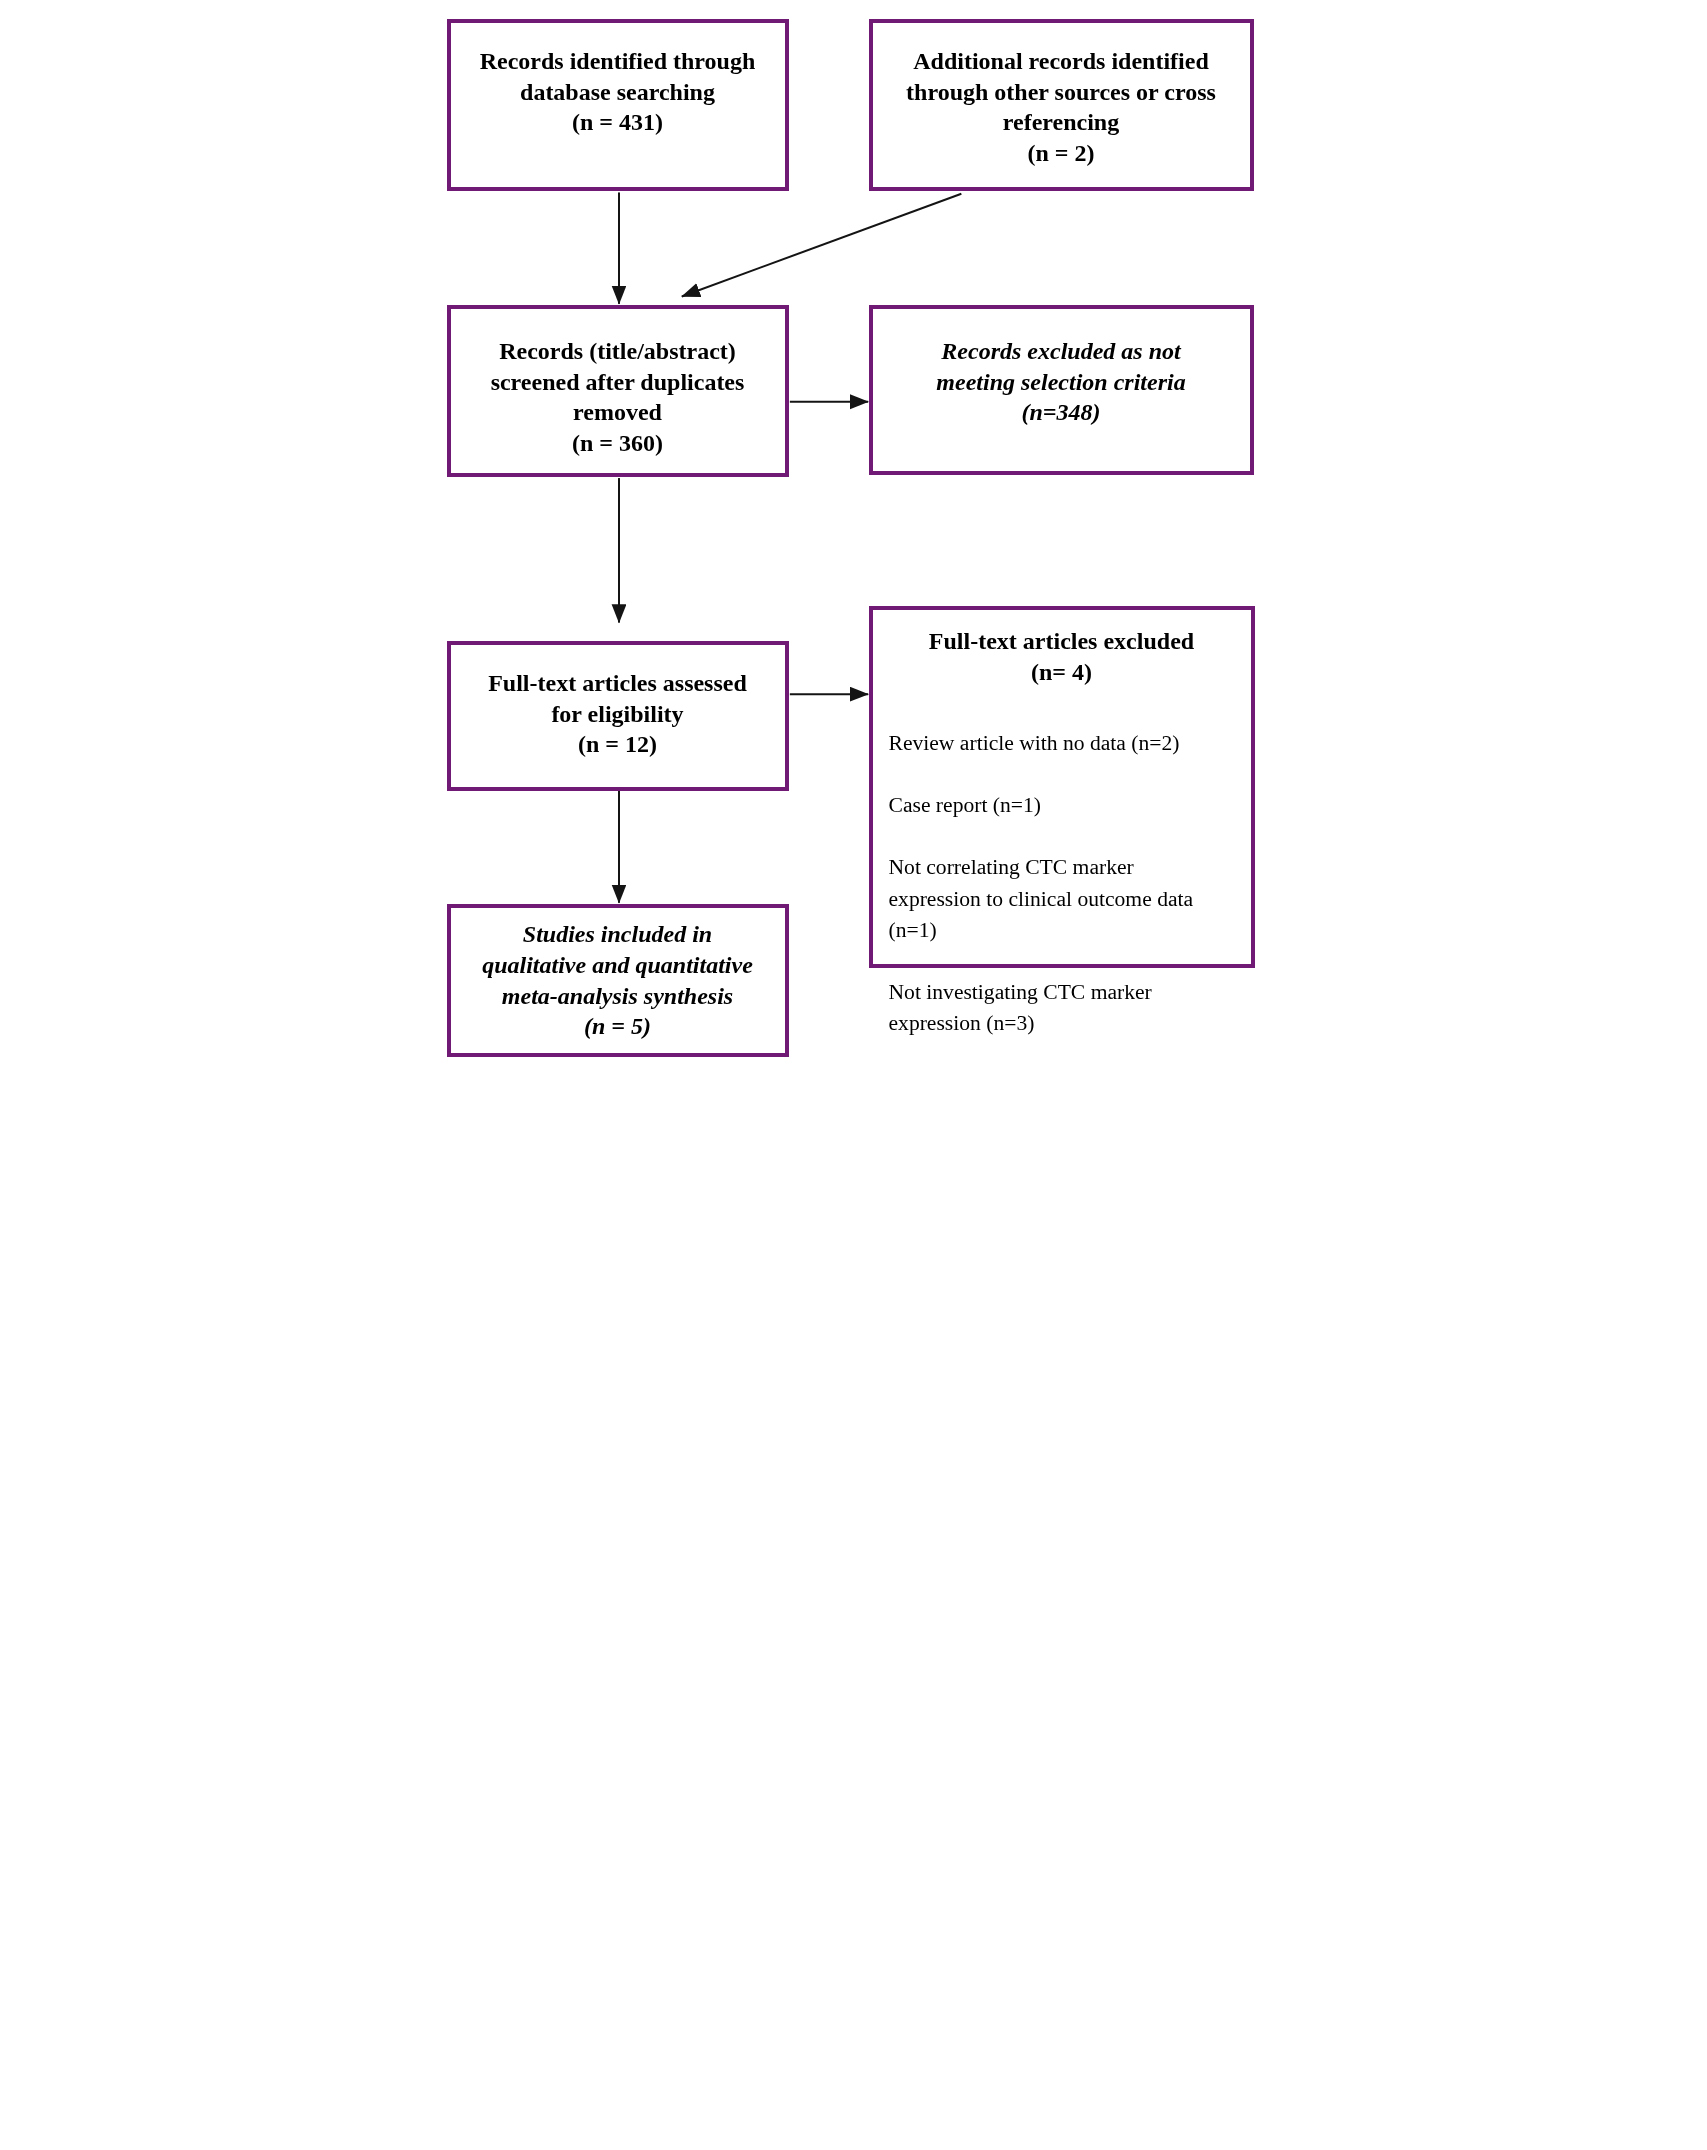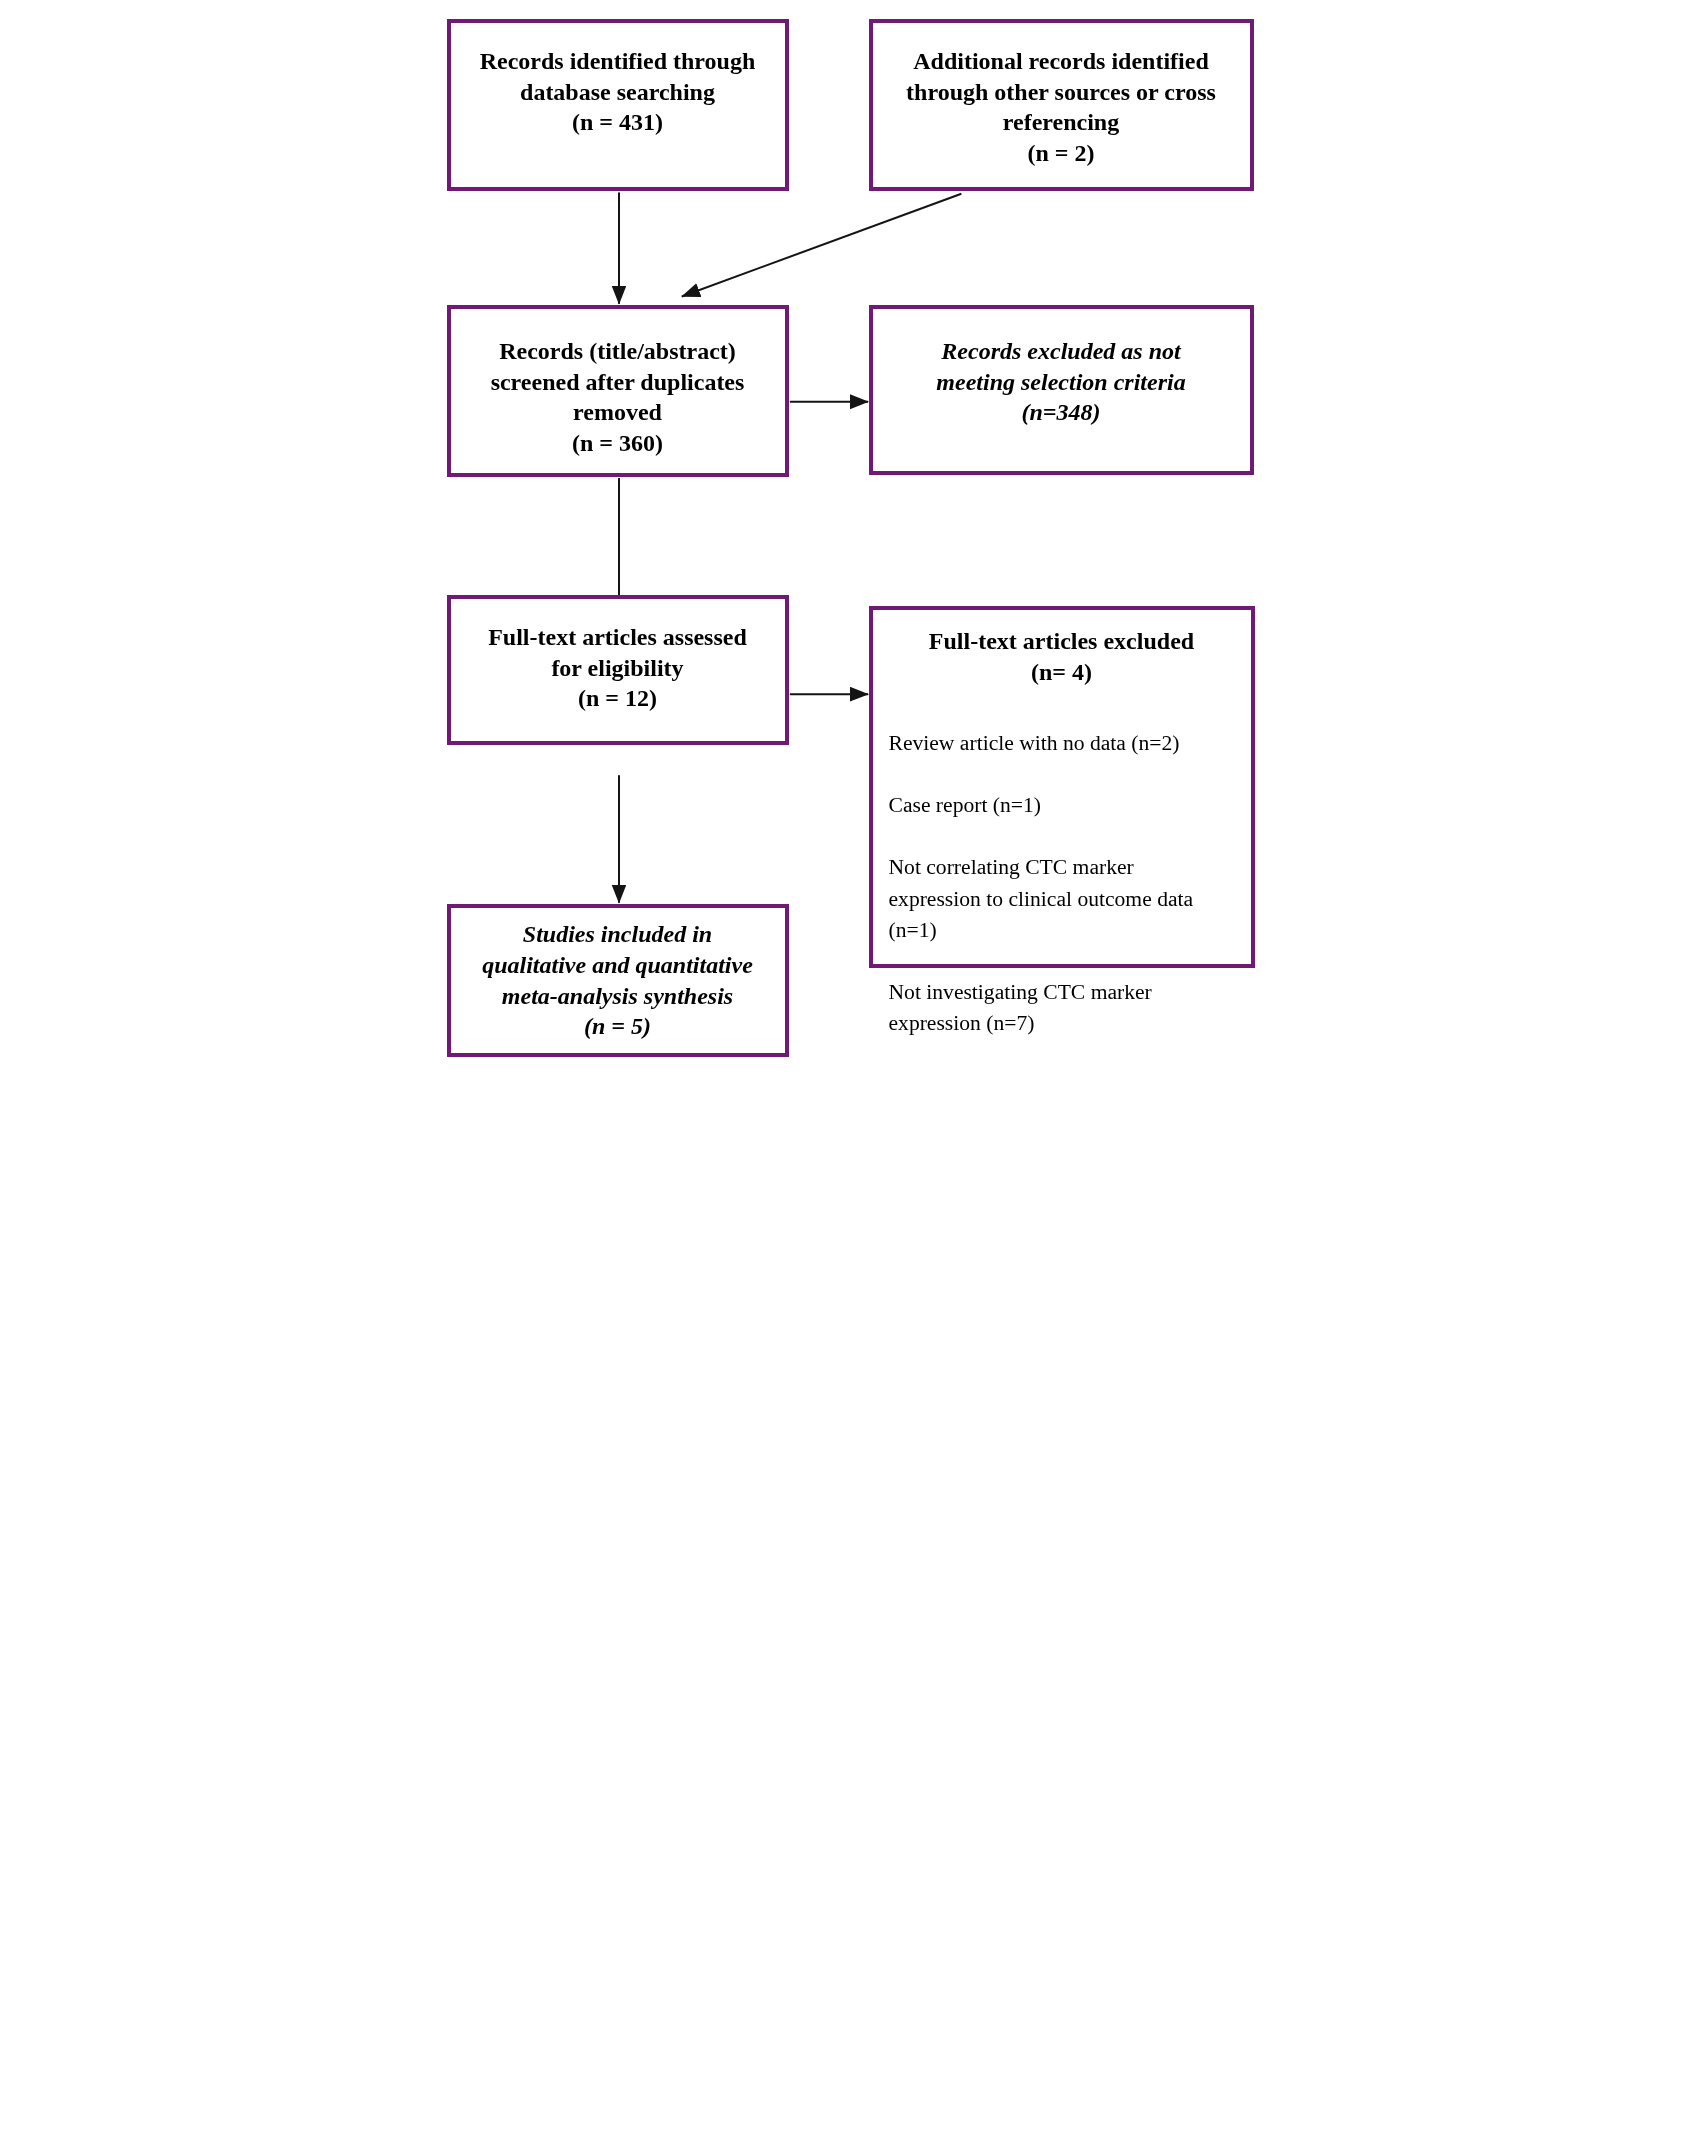--- a/index.html
+++ b/index.html
@@ -67,21 +67,21 @@
     stroke-width: 3;
     fill: none;
   }
   #arrowhead path { fill: #141414; }
 
   
   #box-identified        { left: 20px;  top: 19px;   width: 342px; height: 172px; }
   #box-additional        { left: 442px; top: 19px;   width: 385px; height: 172px; }
   #box-screened          { left: 20px;  top: 305px;  width: 342px; height: 172px; }
   #box-records-excluded  { left: 442px; top: 305px;  width: 385px; height: 170px; font-style: italic; }
-  #box-fulltext-assessed { left: 20px;  top: 595px;  width: 342px; height: 150px; }
+  #box-fulltext-assessed { left: 20px;  top: 641px;  width: 342px; height: 150px; }
   #box-fulltext-excluded { left: 442px; top: 606px;  width: 386px; height: 362px; }
   #box-included          { left: 20px;  top: 904px; width: 342px; height: 153px; }
 </style>
 </head>
 <body>
 
 <div class="page">
 
   <svg class="arrows" width="854" height="1075" viewBox="0 0 1264 1592">
     <defs>
@@ -122,21 +122,21 @@
   <div class="flow-box" id="box-fulltext-excluded">
     <div class="excl-heading">Full-text articles excluded
 (n= 4)</div>
     <div class="excl-reasons">
       <div>Review article with no data (n=2)</div>
       <div>Case report (n=1)</div>
       <div>Not correlating CTC marker
 expression to clinical outcome data
 (n=1)</div>
       <div>Not investigating CTC marker
-expression (n=7)</div>
+expression (n=3)</div>
       <div>Discussed CTC immune marker but
 did not present data (n=1)</div>
     </div>
   </div>
 
   <div class="flow-box centered" id="box-included">Studies included in
 qualitative and quantitative
 meta-analysis synthesis
 (n = 5)</div>
 

